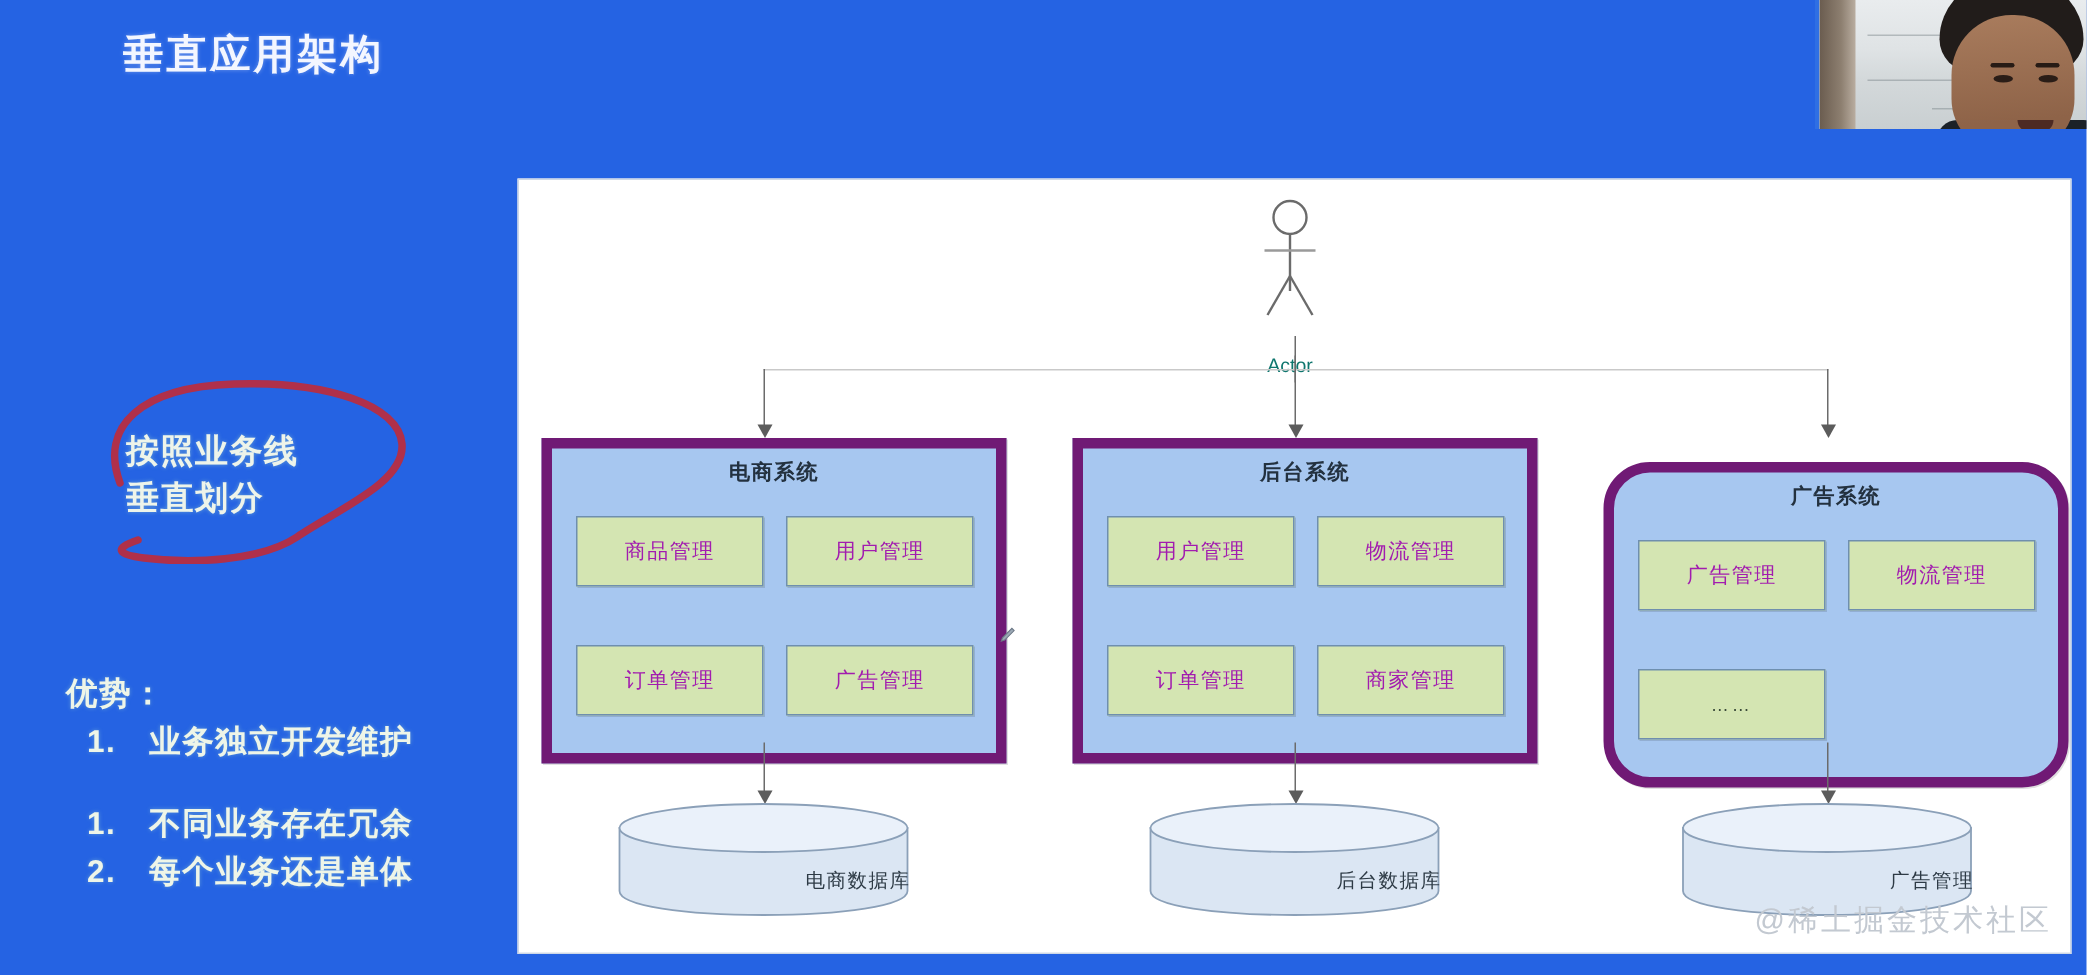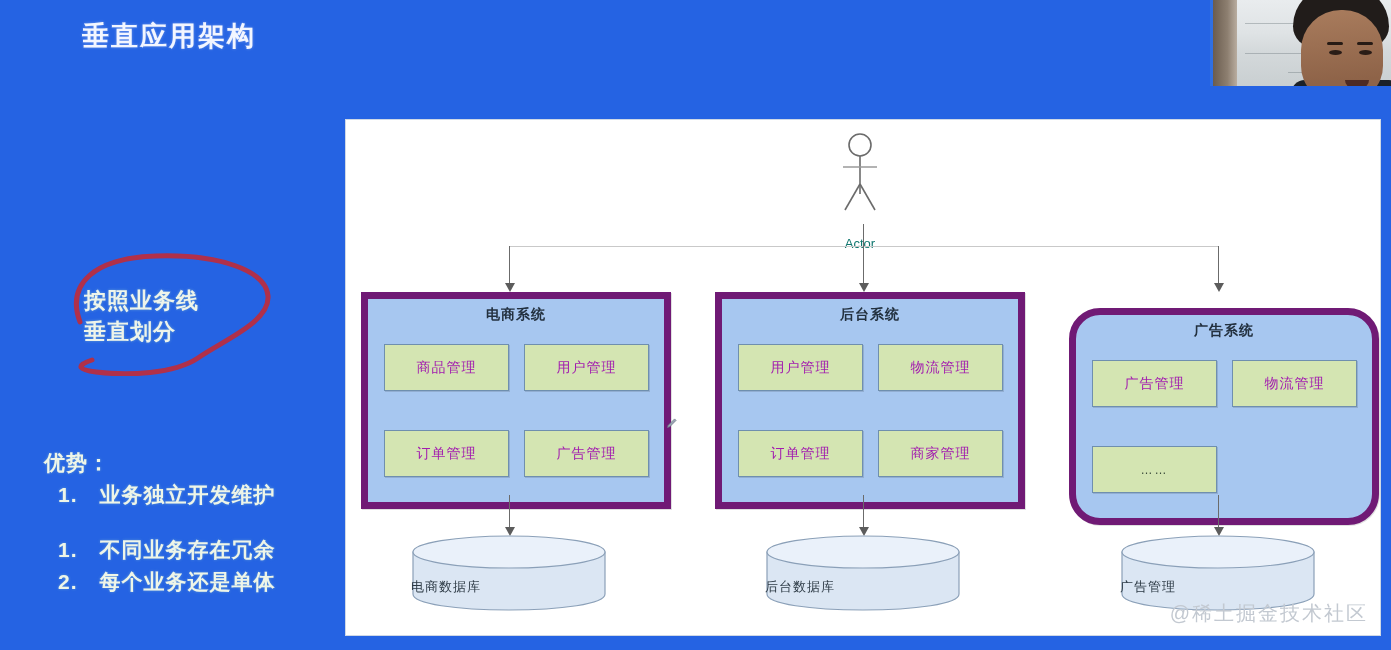--- a/index.html
+++ b/index.html
@@ -119,21 +119,21 @@
   .mod.r1{top:45px;}  .mod.r2{top:131px;}
   .mod.ellipsis{font-size:12px;letter-spacing:2px;color:#3a4a39;}
 
   .pencil-cursor{
     position:absolute;left:319px;top:296px;width:14px;height:14px;
   }
 
   
   .db{position:absolute;width:196px;height:78px;}
   .db-label{
-    position:absolute;left:0;right:0;top:44px;text-align:left;
+    position:absolute;left:0;right:0;top:44px;text-align:right;
     font-size:13px;color:#2d3a45;letter-spacing:1px;
   }
 
   .watermark{
     position:absolute;right:12px;bottom:8px;
     font-size:20px;color:#c3c9d1;letter-spacing:2px;
     font-weight:400;
   }
 </style>
 </head>

